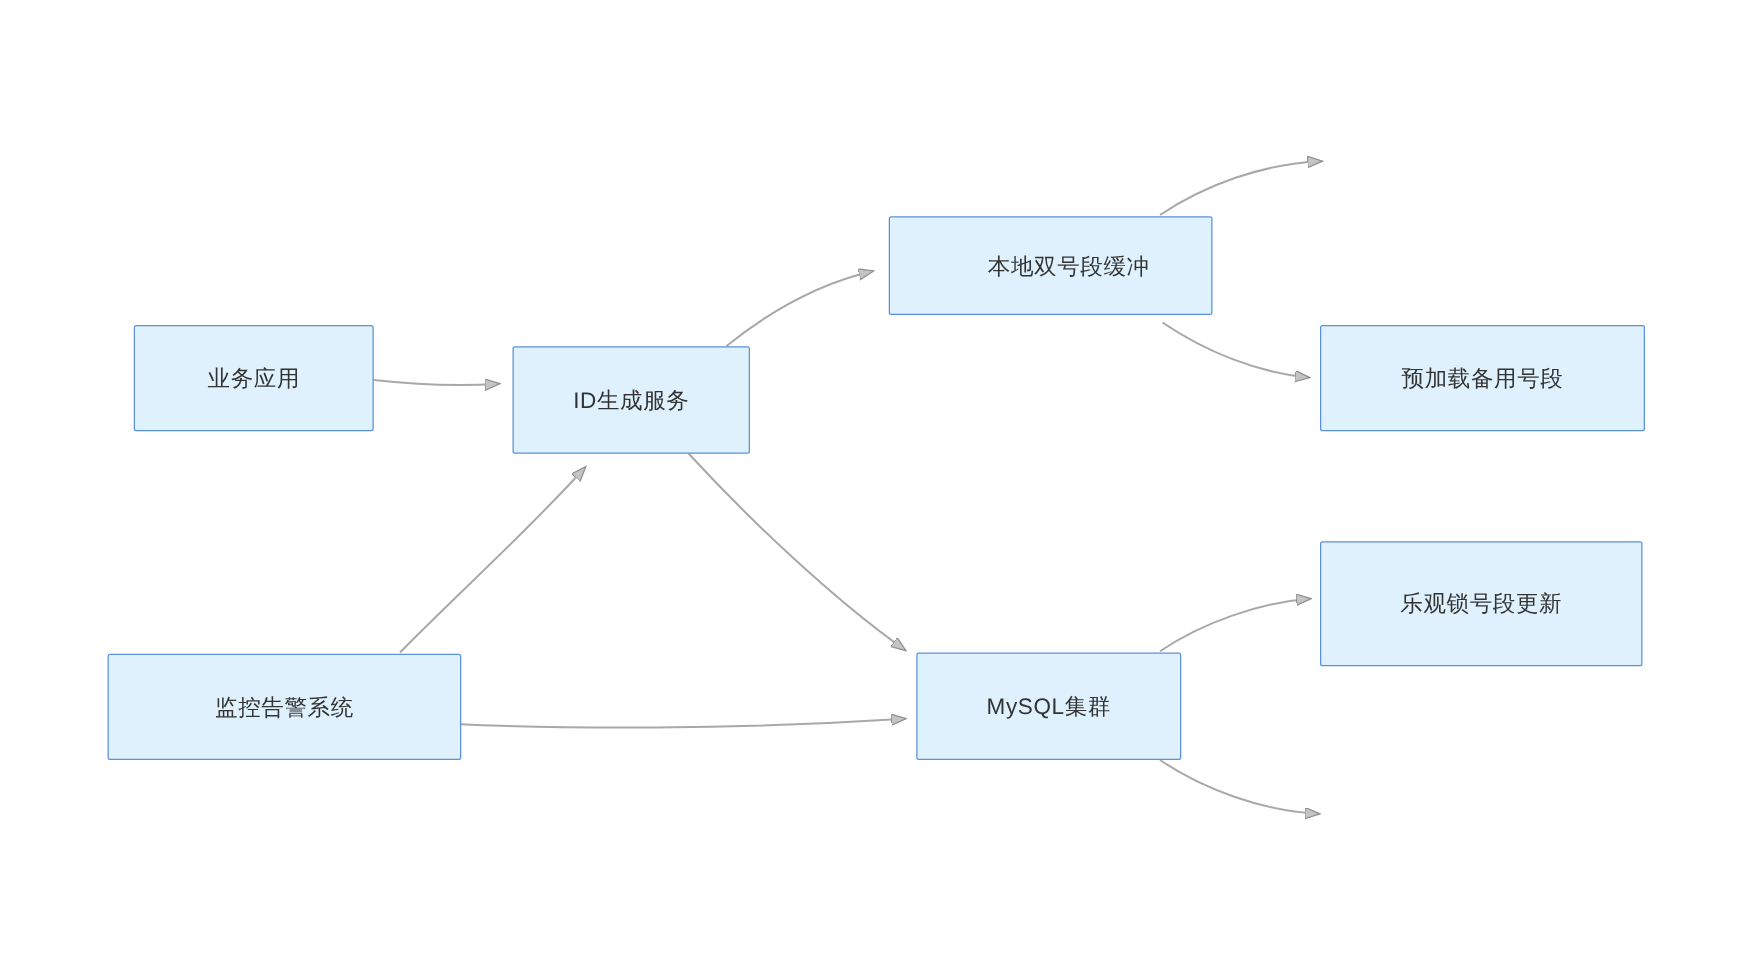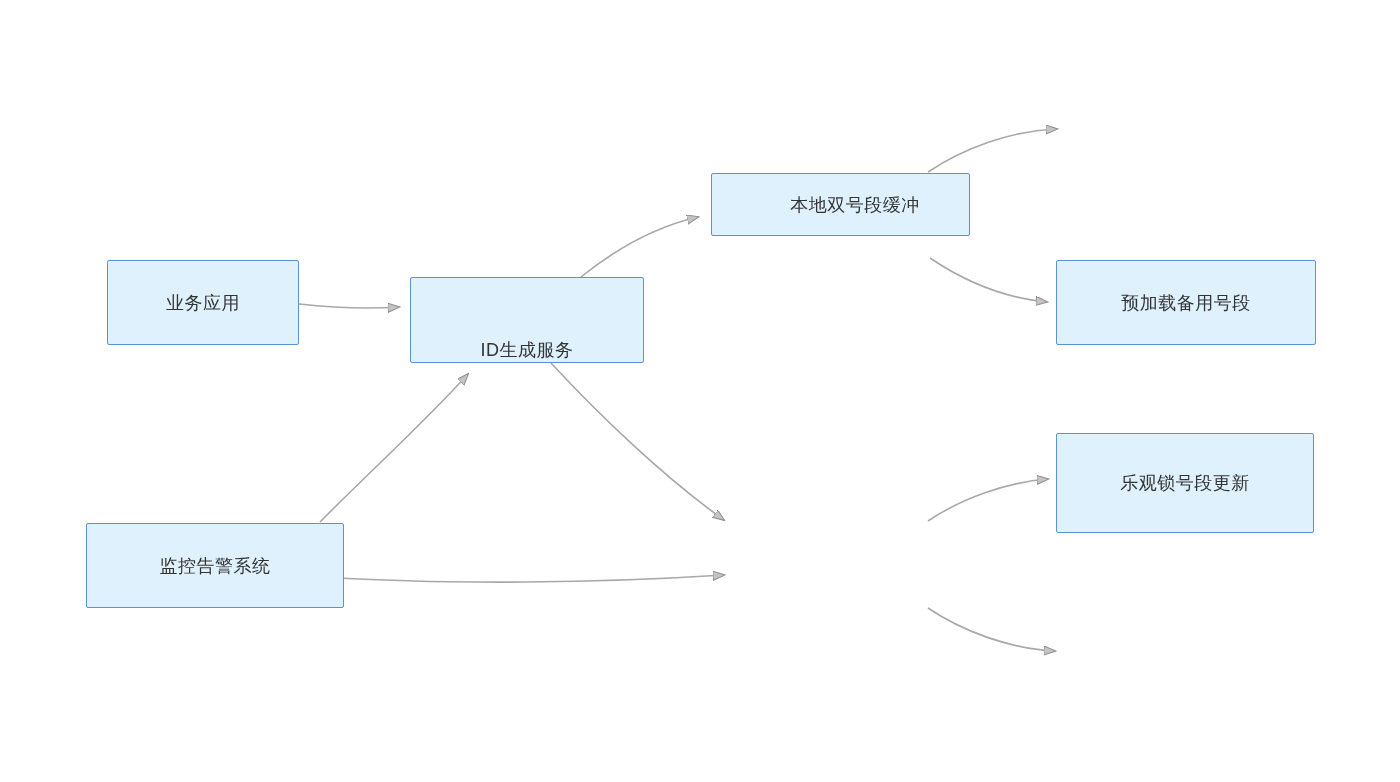--- a/index.html
+++ b/index.html
@@ -42,28 +42,28 @@
     border: 1.5px solid var(--node-border);
     border-radius: 2px;
     display: flex;
     align-items: center;
     justify-content: center;
     font-size: 18px;
     color: var(--text-color);
     letter-spacing: 0.5px;
   }
   #n-business-app   { left: 107px;  top: 260px; width: 192px; height: 85px; }
-  #n-id-service     { left: 410px;  top: 277px; width: 234px; height: 86px; align-items: flex-end; }
-  #n-local-buffer   { left: 711px;  top: 173px; width: 259px; height: 63px; padding-left: 29px; }
+  #n-id-service     { left: 410px;  top: 277px; width: 190px; height: 86px; }
+  #n-local-buffer   { left: 711px;  top: 173px; width: 259px; height: 79px; padding-left: 29px; }
   #n-active-segment { left: 1067px; top: 86px;  width: 237px; height: 84px; }
   #n-preload-segment{ left: 1056px; top: 260px; width: 260px; height: 85px; }
   #n-mysql-cluster  { left: 733px;  top: 522px; width: 212px; height: 86px; }
   #n-optimistic-lock{ left: 1056px; top: 433px; width: 258px; height: 100px; }
   #n-tag-isolation  { left: 1068px; top: 609px; width: 237px; height: 86px; }
-  #n-monitor-system { left: 86px;   top: 523px; width: 258px; height: 85px; }
+  #n-monitor-system { left: 86px;   top: 523px; width: 283px; height: 85px; }
 </style>
 </head>
 <body>
 
 <div class="canvas">
 
   <svg class="edges" viewBox="0 0 1400 782" xmlns="http://www.w3.org/2000/svg">
     <defs>
       <marker id="arrow" markerWidth="13" markerHeight="10" refX="11" refY="4.5" orient="auto" markerUnits="userSpaceOnUse">
         <path d="M 0 0 L 12 4.5 L 0 9 Z" fill="#c4c4c4" stroke="#8f8f8f" stroke-width="1"></path>
@@ -90,20 +90,23 @@
 
   <div class="node" id="n-local-buffer">
     <span>本地双号段缓冲</span>
   </div>
 
 
   <div class="node" id="n-preload-segment">
     <span>预加载备用号段</span>
   </div>
 
+  <div class="node" id="n-mysql-cluster">
+    <span>MySQL集群</span>
+  </div>
 
   <div class="node" id="n-optimistic-lock">
     <span>乐观锁号段更新</span>
   </div>
 
 
   <div class="node" id="n-monitor-system">
     <span>监控告警系统</span>
   </div>
 

